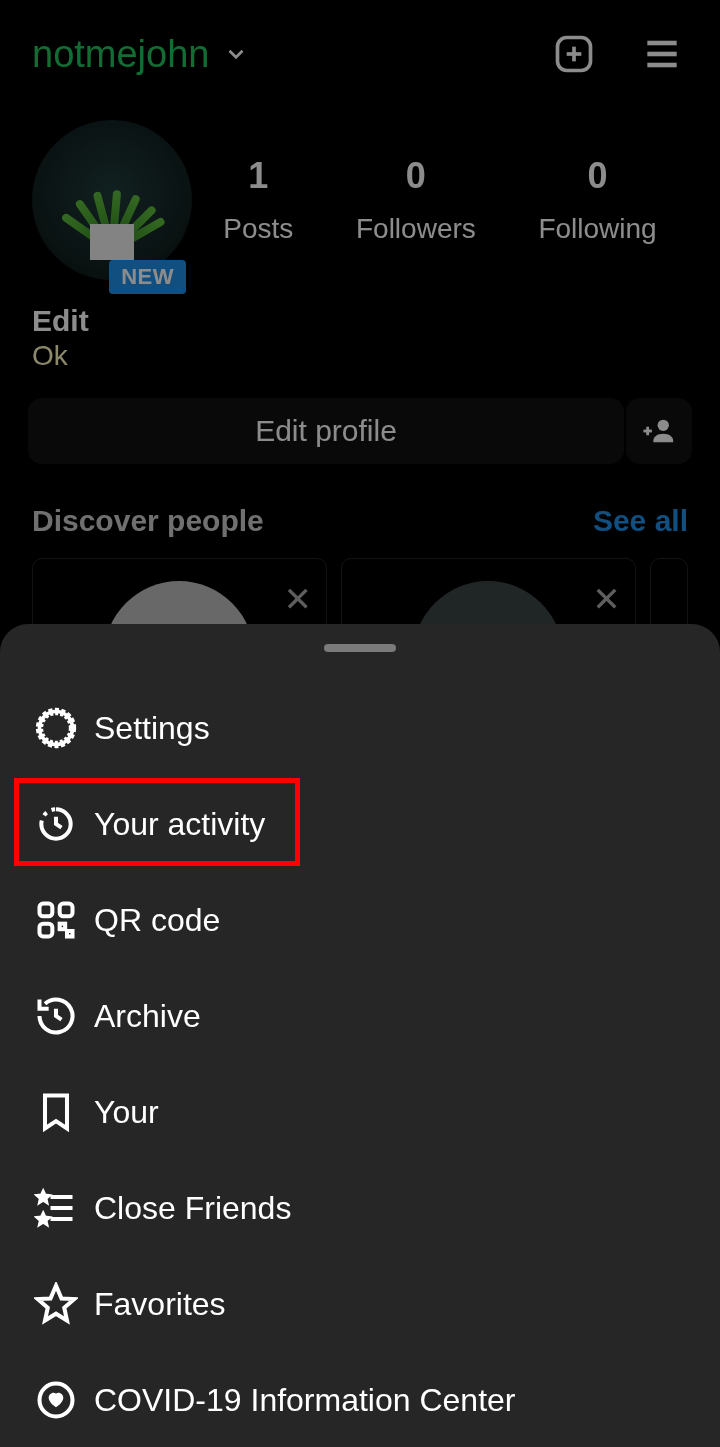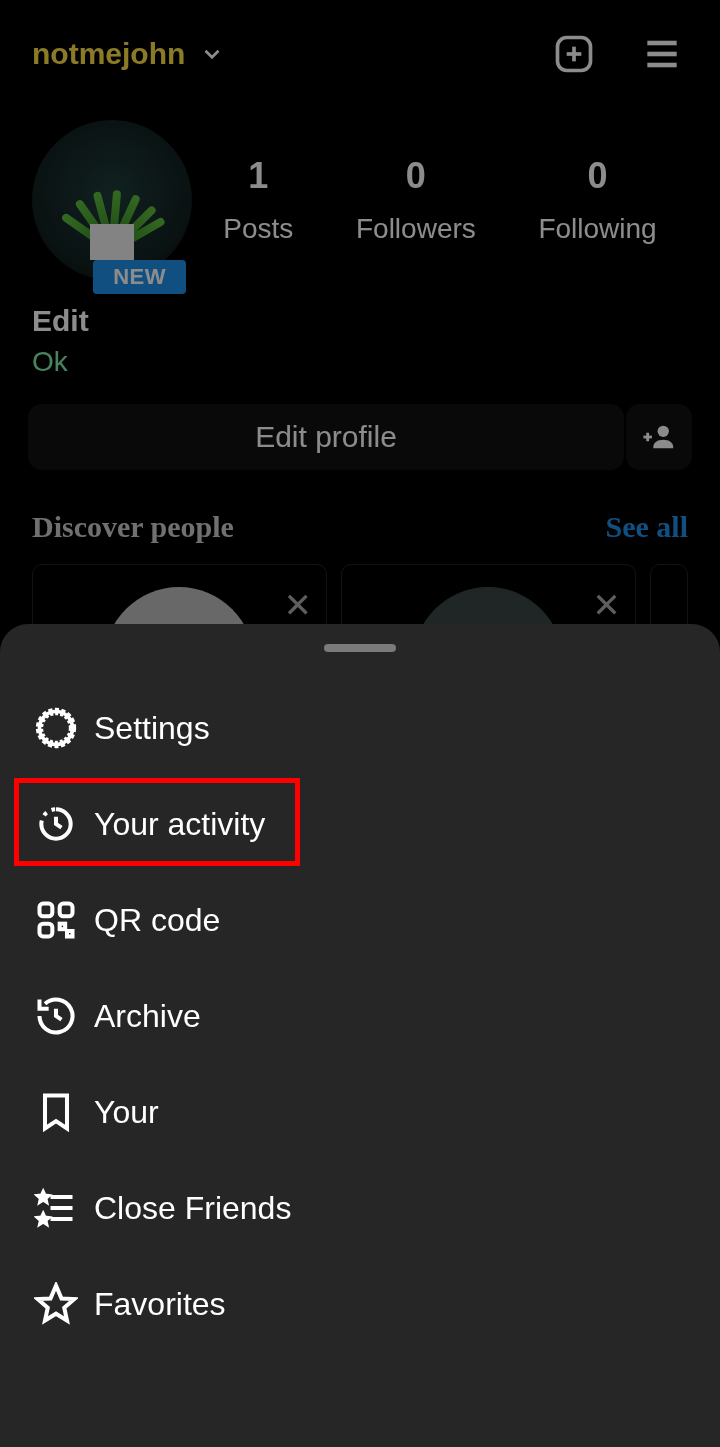--- a/index.html
+++ b/index.html
@@ -1,44 +1,44 @@
 <!DOCTYPE html>
 <html><head>
 <meta charset="utf-8">
 <style>
   * { box-sizing: border-box; margin: 0; padding: 0; }
   html, body { width: 720px; height: 1447px; background: #000; font-family: -apple-system, Helvetica, Arial, sans-serif; color: #fff; overflow: hidden; position: relative; }
   .dimlayer { filter: brightness(0.55); }
   
   .header { display: flex; align-items: center; padding: 28px 32px 10px 32px; }
-  .username { font-size: 30px; font-weight: 700; color: #fde047; }
+  .username { font-size: 38px; font-weight: 400; color: #22c55e; }
   .chev { margin-left: 14px; display:inline-flex; }
   .header-spacer { flex: 1; }
   .create-btn, .menu-btn { width: 52px; height: 52px; display: inline-flex; align-items: center; justify-content: center; margin-left: 36px; }
   
   .profile-row { display:flex; align-items:center; padding: 30px 32px 0 32px; }
   .avatar-wrap { position: relative; width: 160px; height: 160px; }
   .avatar { width:160px; height:160px; border-radius:50%; background: radial-gradient(circle at 50% 45%, #1f3b3a 0%, #132222 60%, #0a1111 100%); position:relative; overflow:hidden;}
   .plant { position:absolute; left:50%; bottom:20px; transform:translateX(-50%); }
   .pot { width:44px; height:36px; background:#eee; margin:0 auto; }
   .leaves { position:absolute; bottom:30px; left:50%; transform:translateX(-50%); width:100px; height:80px;}
   .leaf { position:absolute; width:8px; height:60px; background:linear-gradient(180deg,#5fbf3e,#2d7d1e); border-radius:4px; bottom:0; left:46px; transform-origin:bottom center;}
   .leaf.l1{transform:rotate(-55deg);} .leaf.l2{transform:rotate(-35deg);} .leaf.l3{transform:rotate(-15deg);} .leaf.l4{transform:rotate(5deg);} .leaf.l5{transform:rotate(25deg);} .leaf.l6{transform:rotate(45deg);} .leaf.l7{transform:rotate(60deg);}
-  .new-badge { position:absolute; bottom:-14px; right:6px; background:#1f8fe8; color:#fff; font-size:22px; font-weight:700; padding:4px 20px; border-radius:4px; letter-spacing:0.5px;}
+  .new-badge { position:absolute; bottom:-14px; right:6px; background:#1f8fe8; color:#fff; font-size:22px; font-weight:700; padding:4px 12px; border-radius:4px; letter-spacing:0.5px;}
   .stats { flex:1; display:flex; justify-content:space-around; }
   .stat { text-align:center; }
   .stat-num { font-size:36px; font-weight:700; color:#fff; }
   .stat-label { font-size:28px; color:#fff; margin-top:16px; }
   .name-block { padding: 24px 32px 0 32px; }
   .display-name { font-size:30px; font-weight:600;}
-  .bio { font-size:28px; color:#86efac; margin-top:8px;}
+  .bio { font-size:28px; color:#fef9c3; margin-top:2px;}
   .btn-row { display:flex; gap:2px; padding: 26px 28px 0 28px; }
   .edit-btn { flex:1; background:#111; border-radius:14px; height:66px; display:flex; align-items:center; justify-content:center; font-size:30px; color:#fff; }
   .discover-btn { width:66px; height:66px; background:#111; border-radius:14px; display:flex; align-items:center; justify-content:center; }
-  .discover-row { display:flex; align-items:center; justify-content:space-between; padding: 40px 32px 0 32px; font-family: Liberation Serif, serif;}
+  .discover-row { display:flex; align-items:center; justify-content:space-between; padding: 40px 32px 0 32px;}
   .discover-title { font-size:30px; font-weight:600; color:#ccc;}
   .see-all { font-size:30px; font-weight:600; color:#1f8fe8;}
   .cards { display:flex; gap:14px; padding: 20px 32px 0 32px; overflow:hidden;}
   .card { position:relative; width:310px; height:180px; border:1px solid #222; border-radius:10px; background:#000;}
   .card .circ { position:absolute; left:50%; top:22px; transform:translateX(-50%); width:150px; height:150px; border-radius:50%; background:#3a4644;}
   .card.c1 .circ{background:#bdbdbd;}
   .card .x { position:absolute; right:14px; top:20px; color:#aaa; font-size:34px;}
   .card.c3{width:40px;}
   
   .sheet { position:absolute; left:0; right:0; bottom:0; top:624px; background:#262626; border-top-left-radius:28px; border-top-right-radius:28px; padding-top:20px;}
@@ -221,15 +221,24 @@
 
   <div class="menu-item">
     <span class="icon">
       <svg width="44" height="44" viewBox="0 0 24 24" fill="none" stroke="#fff" stroke-width="2.2">
           <polygon points="12 2 15 9 22 9.3 16.5 14 18 21 12 17.3 6 21 7.5 14 2 9.3 9 9"></polygon>
         </svg>
     </span>
     <span class="label">Favorites</span>
   </div>
 
+  <div class="menu-item">
+    <span class="icon">
+      <svg width="44" height="44" viewBox="0 0 24 24" fill="none" stroke="#fff" stroke-width="2.2">
+          <circle cx="12" cy="12" r="9"></circle>
+          <path d="M12 16s-4-2.5-4-5.2c0-1.5 1.2-2.8 2.7-2.8 0.9 0 1.3 0.5 1.3 0.5s0.4-0.5 1.3-0.5c1.5 0 2.7 1.3 2.7 2.8 0 2.7-4 5.2-4 5.2z" fill="#fff" stroke="none"></path>
+        </svg>
+    </span>
+    <span class="label">COVID-19 Information Center</span>
+  </div>
 </div>
 
 <div class="highlight-box"></div>
 
 </body></html>

